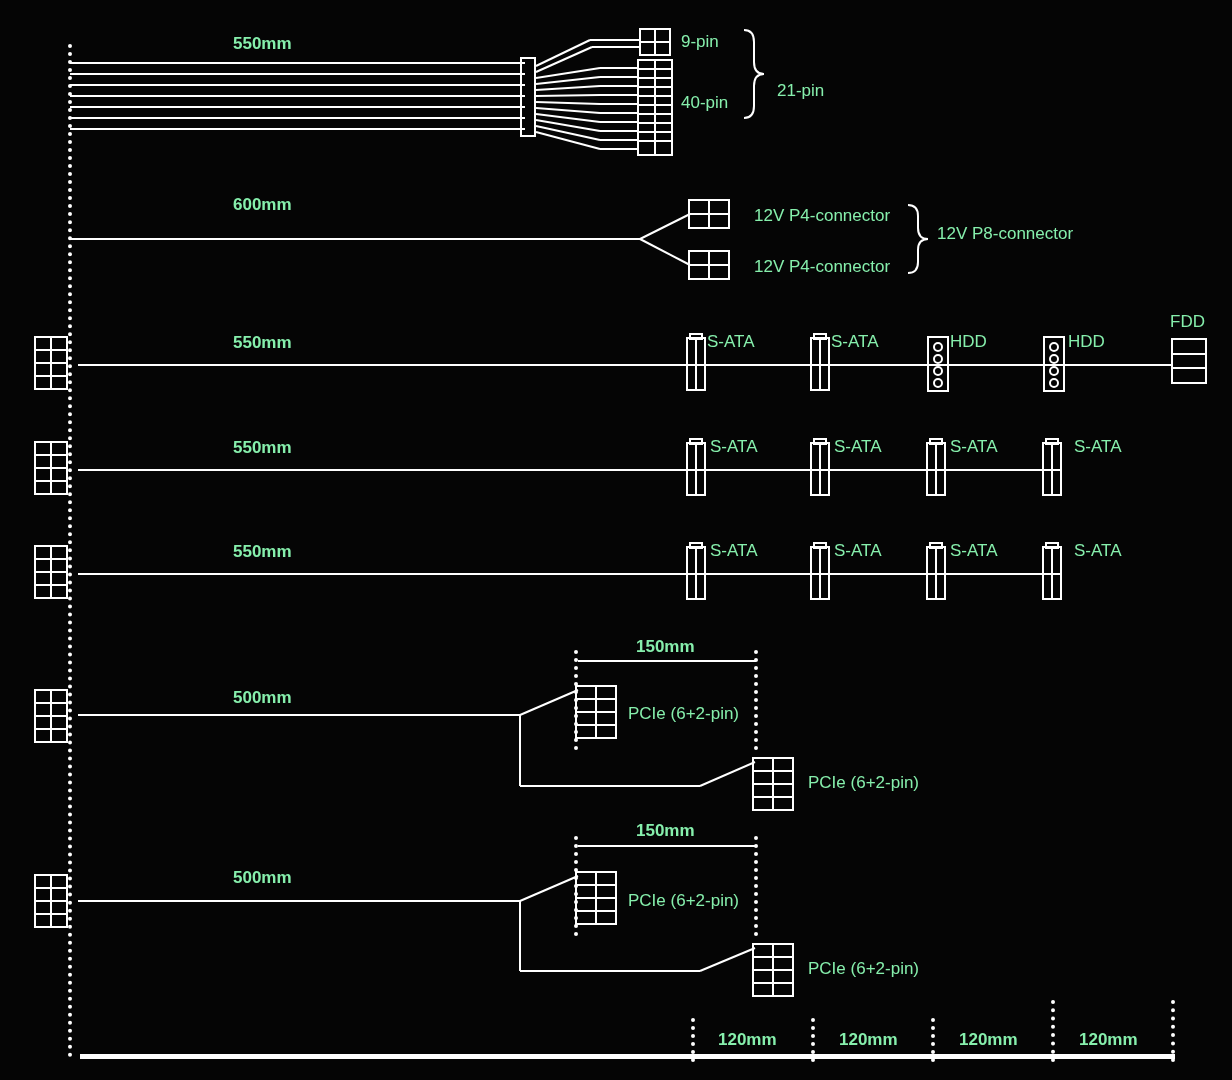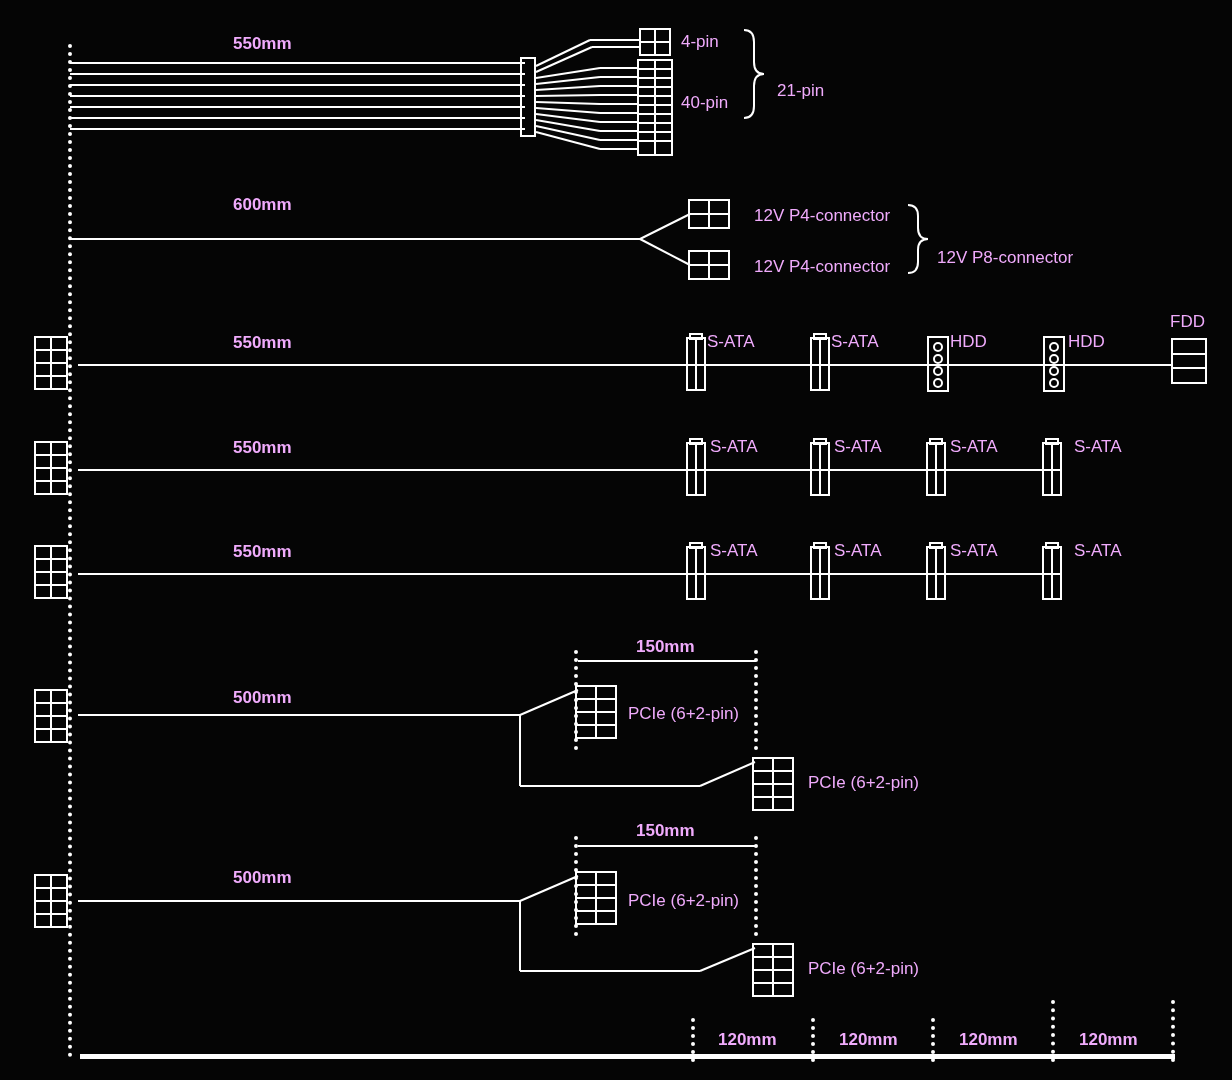--- a/index.html
+++ b/index.html
@@ -1,19 +1,19 @@
 <!DOCTYPE html>
 <html><head>
 <meta charset="utf-8">
 <style>
   html,body{margin:0;padding:0;background:#050505;}
   body{width:1232px;height:1080px;position:relative;overflow:hidden;
        font-family:"Liberation Sans",sans-serif;color:#ffffff;}
   #stage{position:absolute;left:0;top:0;width:1232px;height:1080px;}
-  .lbl{position:absolute;white-space:nowrap;color:#f0abfc;font-size:17px;}
+  .lbl{position:absolute;white-space:nowrap;color:#86efac;font-size:17px;}
   .lbl.bold{font-weight:bold;font-size:17px;}
   .hline{position:absolute;background:#ffffff;height:2px;}
   .dotted-v{position:absolute;width:4px;border-left:4px dotted #ffffff;}
   svg.overlay{position:absolute;left:0;top:0;width:1232px;height:1080px;pointer-events:none;}
   .conn{position:absolute;border:2px solid #ffffff;box-sizing:border-box;}
 </style>
 </head>
 <body>
 
 <div id="stage">
@@ -197,28 +197,28 @@
       <line x1="576" y1="911" x2="616" y2="911"></line>
       <line x1="596" y1="872" x2="596" y2="924"></line>
       <rect x="753" y="944" width="40" height="52"></rect>
       <line x1="753" y1="957" x2="793" y2="957"></line>
       <line x1="753" y1="970" x2="793" y2="970"></line>
       <line x1="753" y1="983" x2="793" y2="983"></line>
       <line x1="773" y1="944" x2="773" y2="996"></line>
     </g>
   </svg>
 
-  <div class="lbl" style="left:681px;top:32px;">4-pin</div>
+  <div class="lbl" style="left:681px;top:32px;">9-pin</div>
   <div class="lbl" style="left:681px;top:93px;">40-pin</div>
   <div class="lbl" style="left:777px;top:81px;">21-pin</div>
 
   <div class="lbl bold" style="left:233px;top:195px;">600mm</div>
   <div class="lbl" style="left:754px;top:206px;">12V P4-connector</div>
   <div class="lbl" style="left:754px;top:257px;">12V P4-connector</div>
-  <div class="lbl" style="left:937px;top:248px;">12V P8-connector</div>
+  <div class="lbl" style="left:937px;top:224px;">12V P8-connector</div>
 
   <div class="lbl bold" style="left:233px;top:333px;">550mm</div>
   <div class="lbl" style="left:707px;top:332px;">S-ATA</div>
   <div class="lbl" style="left:831px;top:332px;">S-ATA</div>
   <div class="lbl" style="left:950px;top:332px;">HDD</div>
   <div class="lbl" style="left:1068px;top:332px;">HDD</div>
   <div class="lbl" style="left:1170px;top:312px;">FDD</div>
 
   <div class="lbl bold" style="left:233px;top:438px;">550mm</div>
   <div class="lbl" style="left:710px;top:437px;">S-ATA</div>

